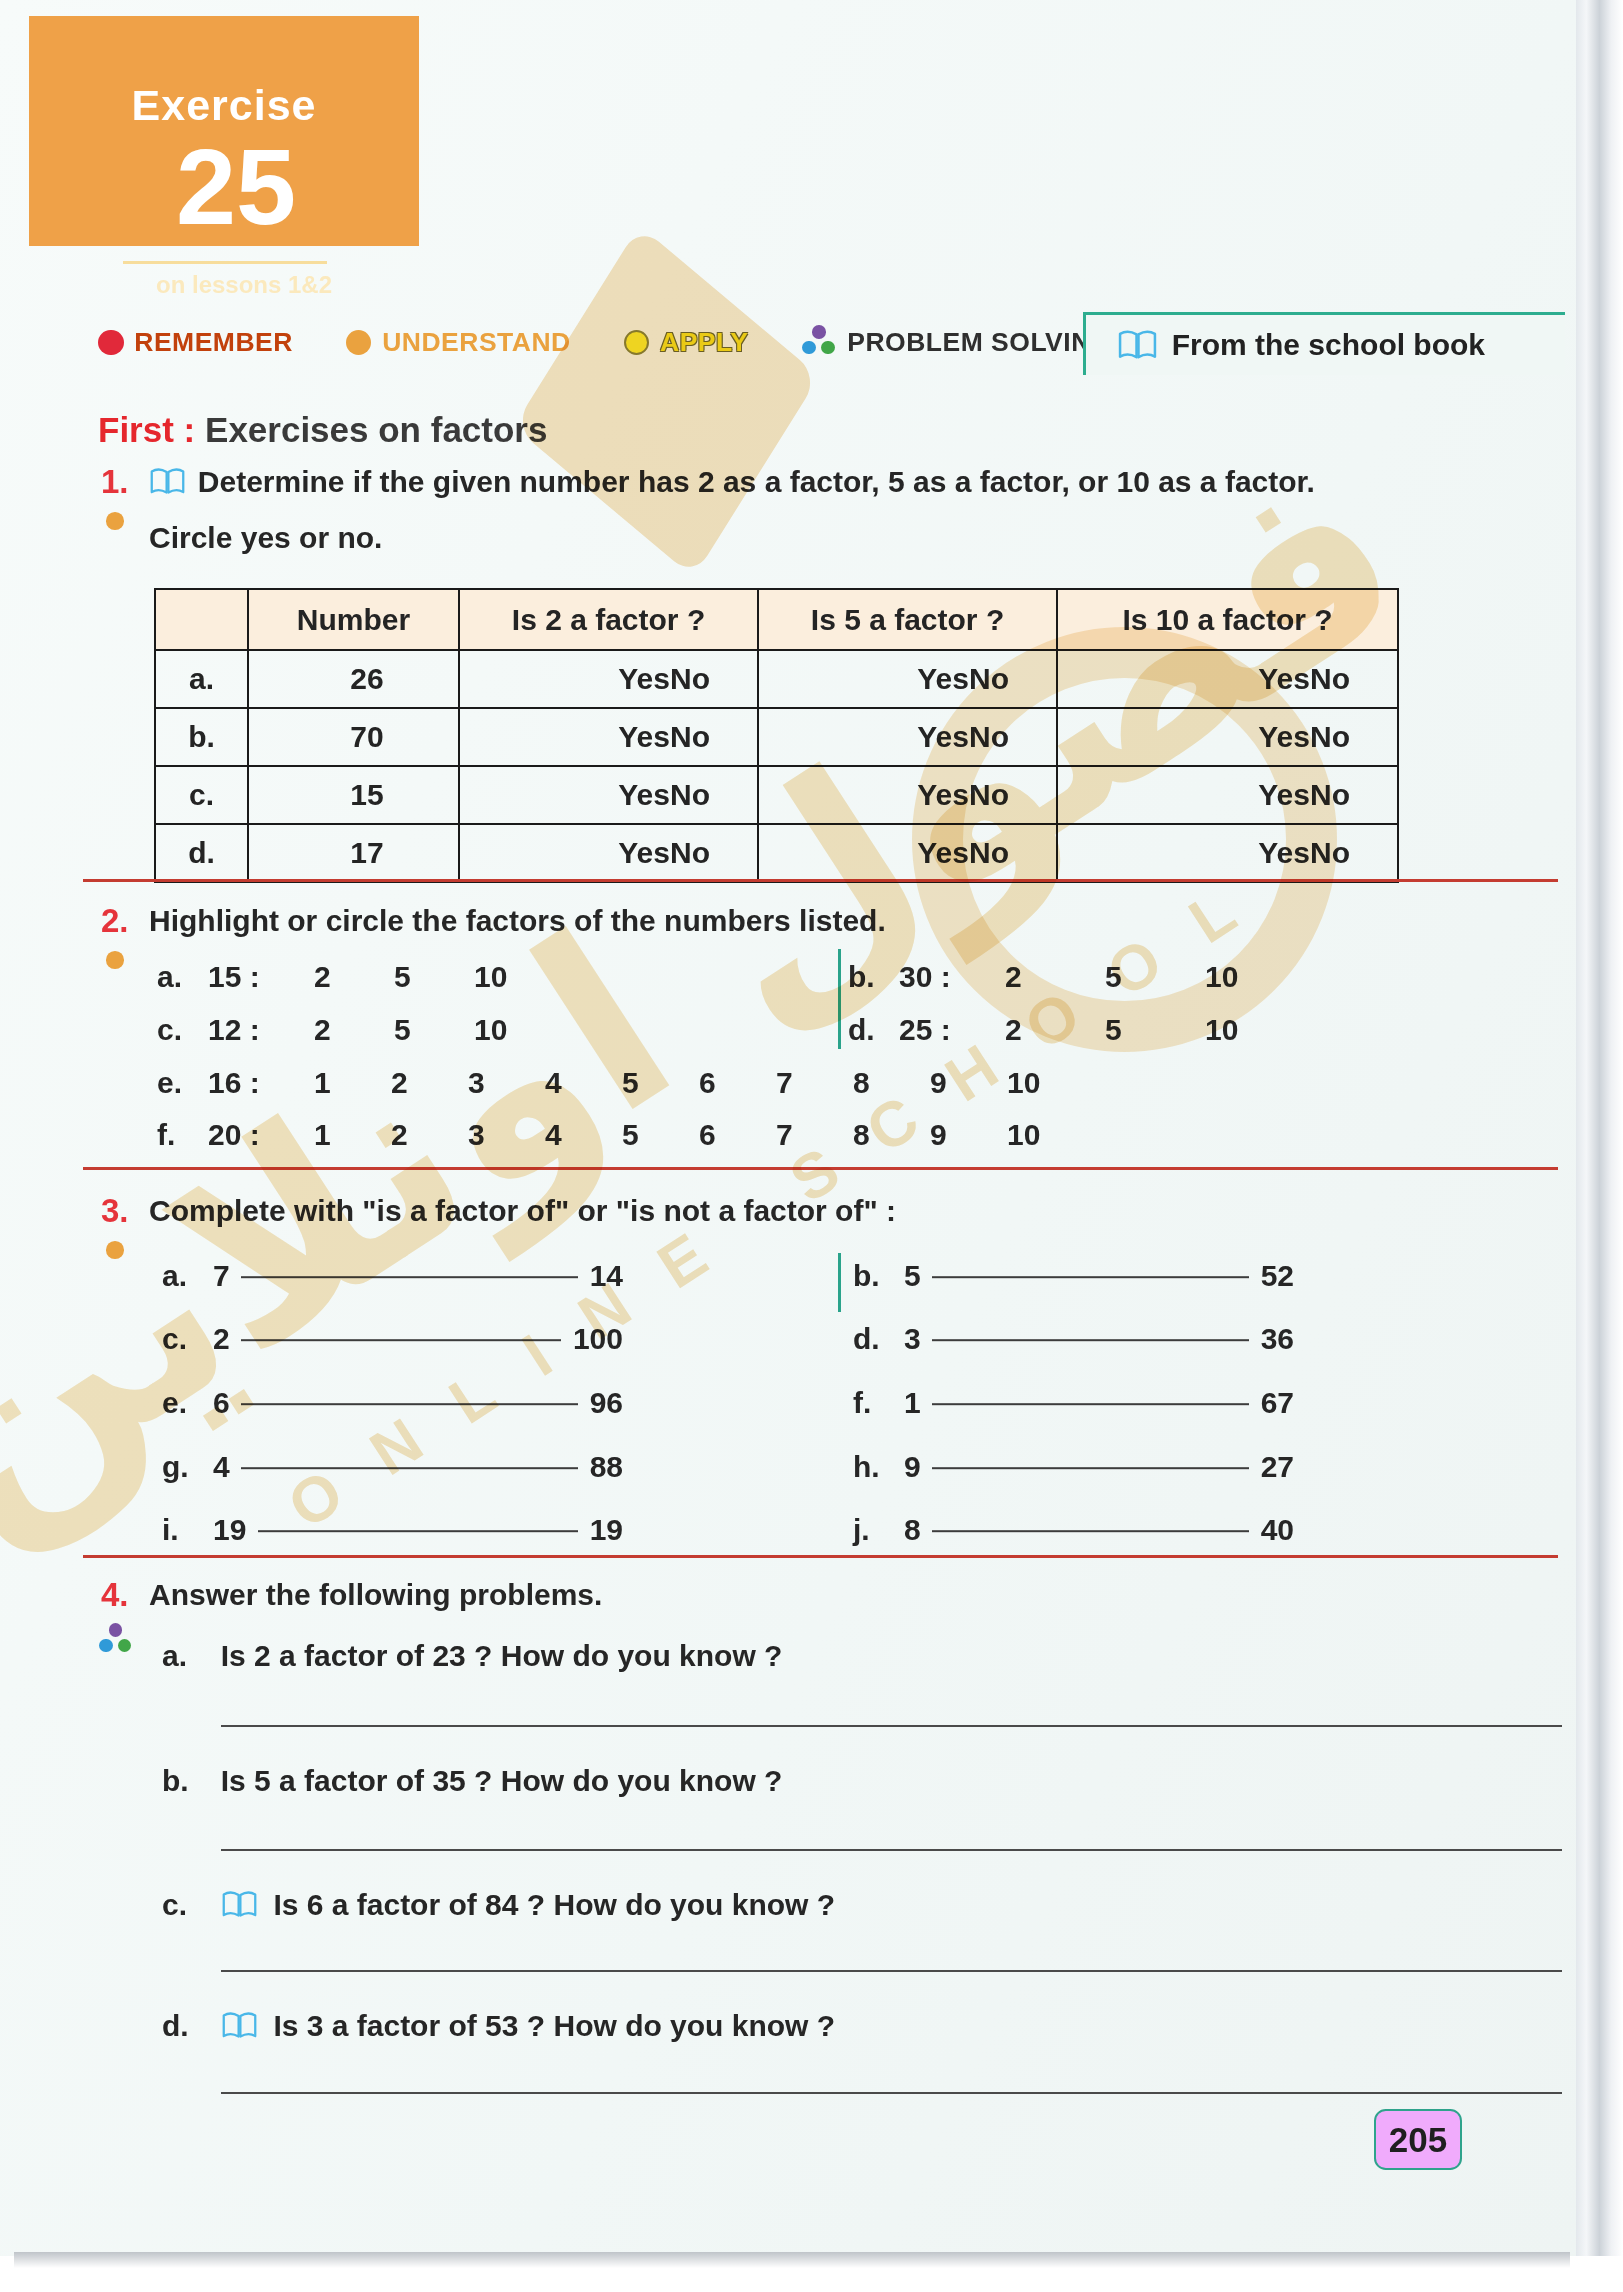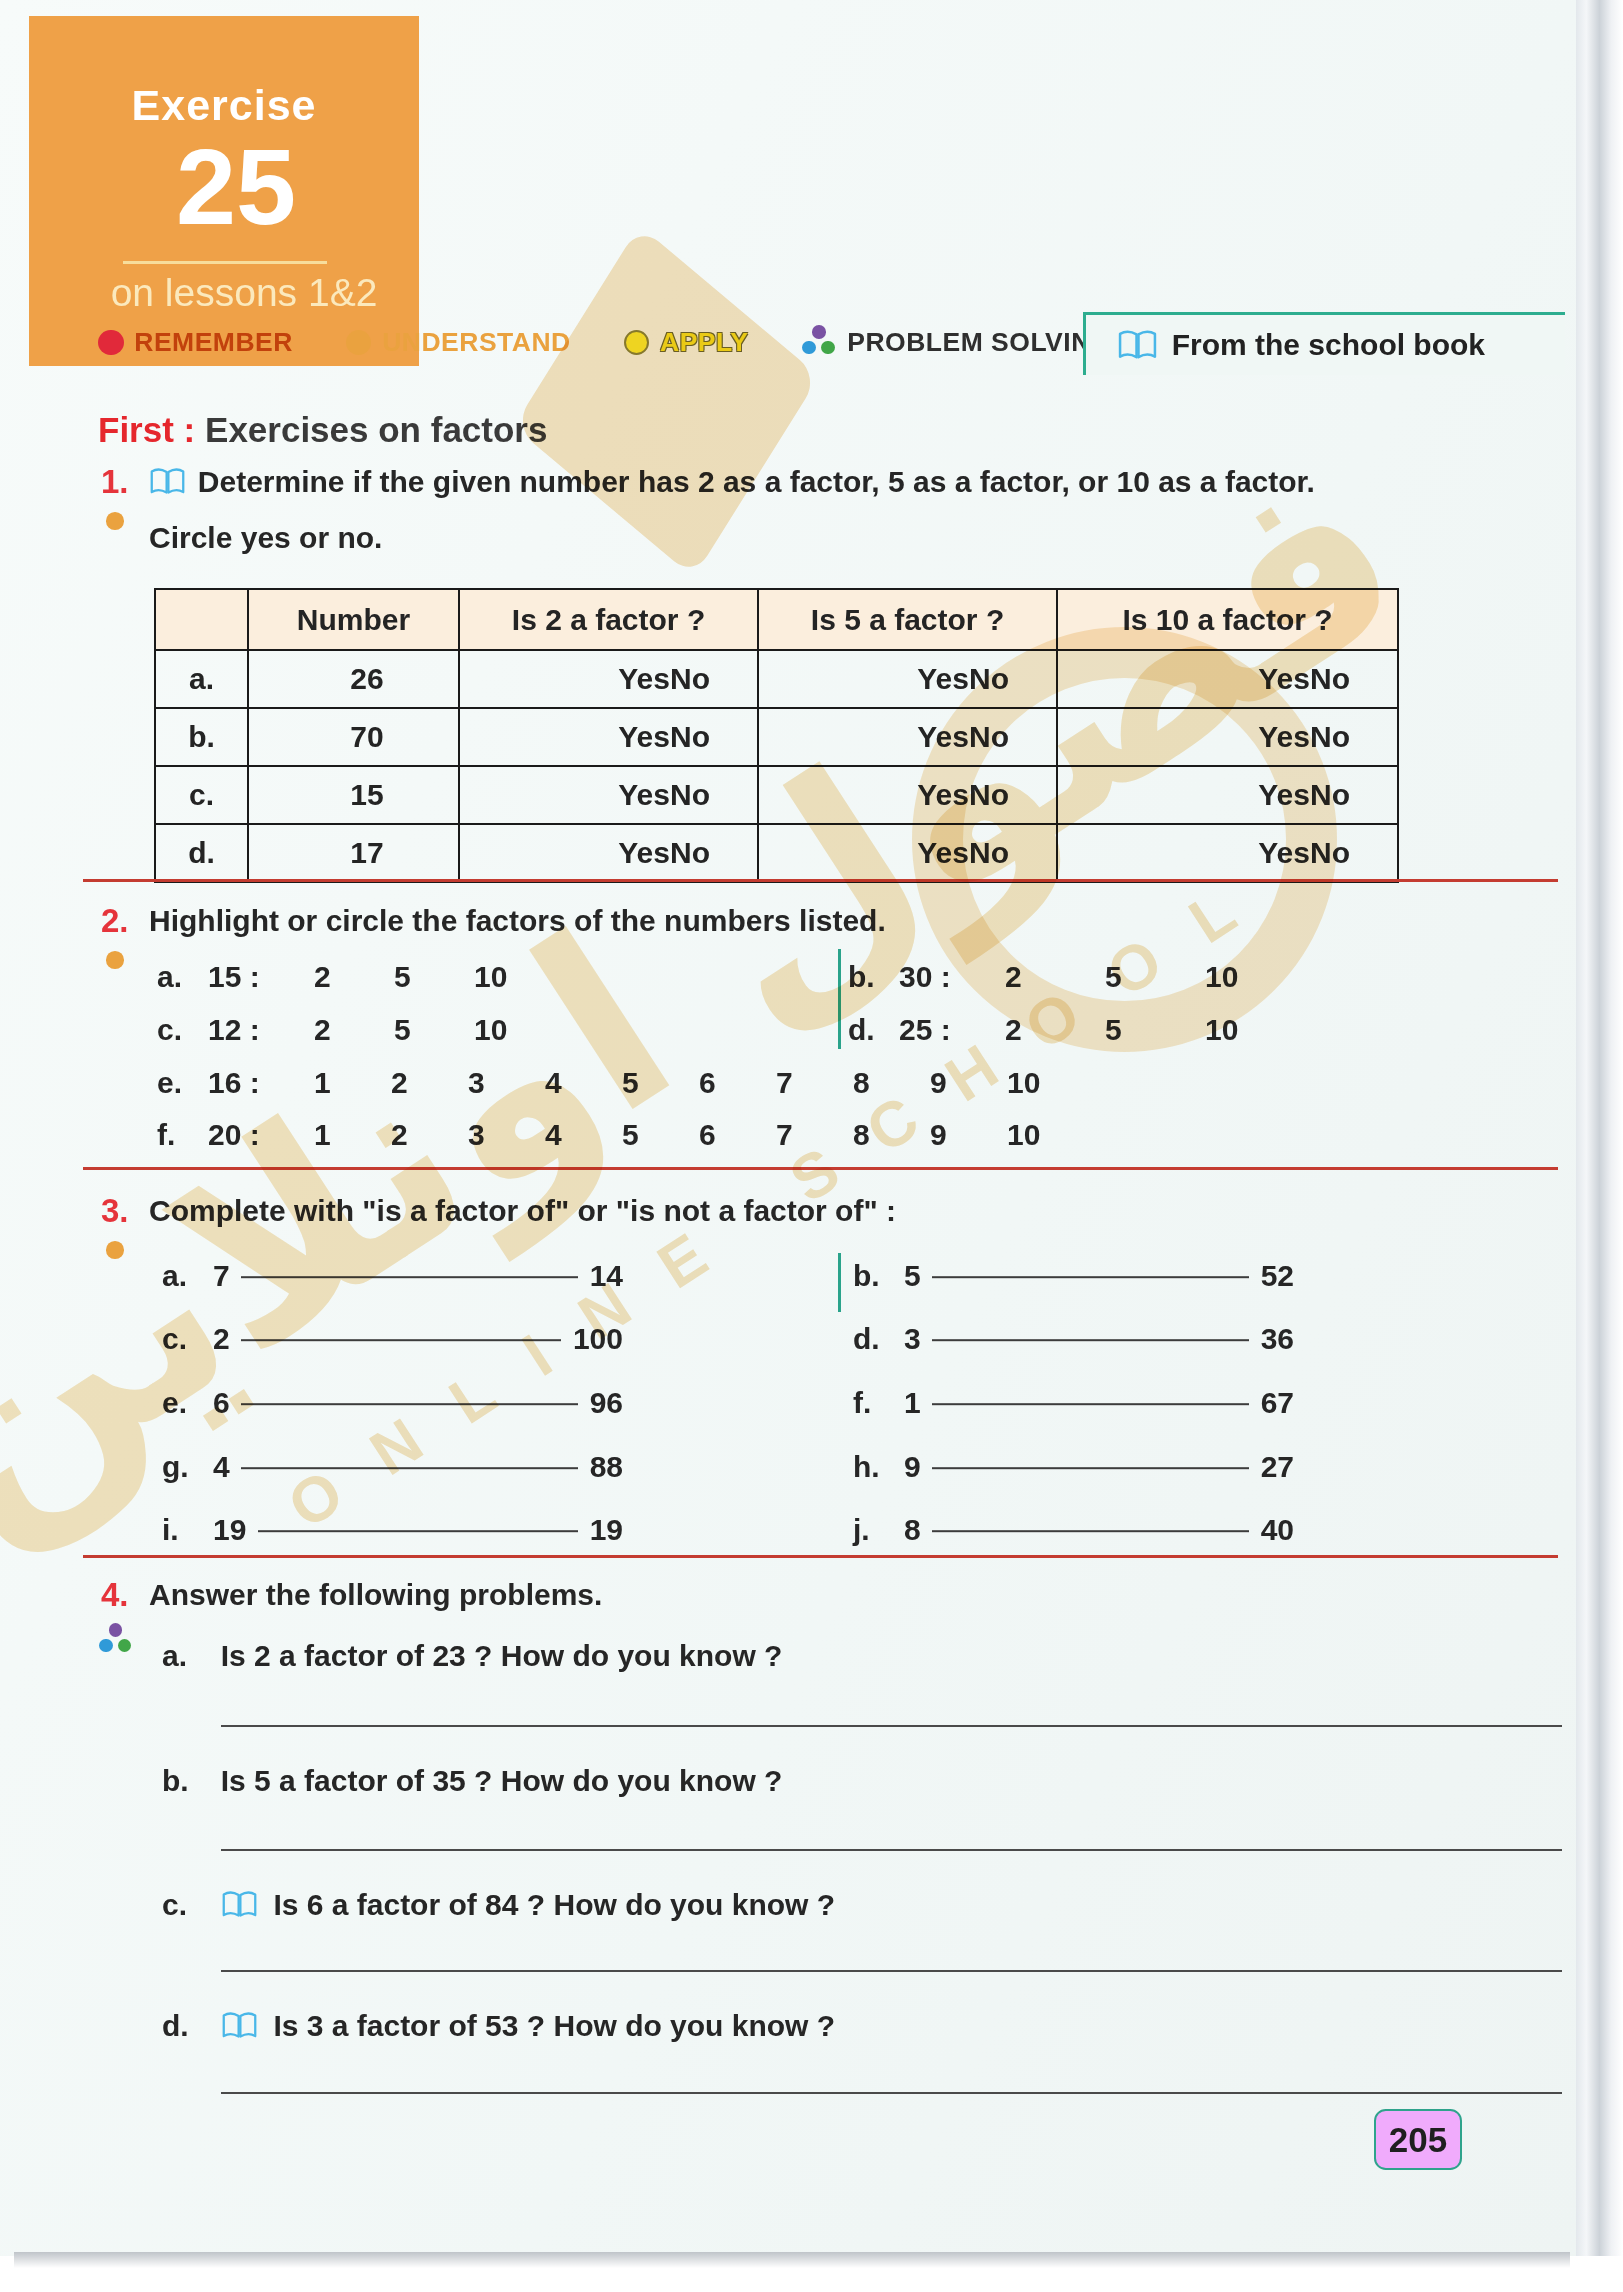--- a/index.html
+++ b/index.html
@@ -6,28 +6,28 @@
   #page{position:relative;width:1623px;height:2293px;background:#ffffff;
         font-family:"Liberation Sans",sans-serif;overflow:hidden;}
   .paper{position:absolute;left:0;top:0;width:1576px;height:2256px;
          background:linear-gradient(115deg,#f7fbfa 0%,#f1f7f6 60%,#eef4f3 100%);}
   .page-edge{position:absolute;right:0;top:0;width:47px;height:2256px;
          background:linear-gradient(to right,#e3e8ec 0%,#f4f6f8 22%,#ccd2d8 50%,#eff1f4 75%,#ffffff 100%);}
   .page-bottom-shadow{position:absolute;left:13.7px;top:2252px;width:1556px;height:15.7px;
          background:linear-gradient(to bottom,#bfc4c9,#ffffff);}
 
   
-  .box-orange{position:absolute;left:29px;top:15.7px;width:390px;height:350px;background:#efa148;z-index:2;}
+  .box-orange{position:absolute;left:29px;top:15.7px;width:390px;height:230px;background:#efa148;z-index:2;}
   .ex-label{position:absolute;left:0;top:65px;width:100%;text-align:center;
             color:#fff;font-size:43px;font-weight:bold;letter-spacing:1px;}
   .ex-num{position:absolute;left:12px;top:106px;width:100%;text-align:center;
           color:#fff;font-size:108px;font-weight:bold;line-height:1.2;}
   .ex-rule{position:absolute;left:94px;top:245px;width:204px;height:2.9px;background:#f7dd9c;}
   .ex-sub{position:absolute;left:0;top:255px;width:100%;text-align:center;
-          color:#fbe9bd;font-size:39px;font-weight:normal;padding-left:20px;}
+          color:#fbe9bd;font-size:24px;font-weight:bold;padding-left:20px;}
   .banner-teal{position:absolute;left:421px;top:7.8px;width:1144px;height:302px;background:#2dad8f;z-index:2;}
   .topics{position:absolute;left:27.4px;bottom:33px;display:flex;flex-direction:column;gap:21.6px;}
   .topic{display:flex;align-items:center;gap:15.7px;color:#ffffff;font-size:36px;font-weight:bold;}
   .tri{width:0;height:0;border-left:15.7px solid #ffffff;border-top:9.8px solid transparent;border-bottom:9.8px solid transparent;}
 
   
   .legend{position:absolute;left:98px;top:325px;display:flex;align-items:center;gap:53px;z-index:2;}
   .leg-item{display:flex;align-items:center;gap:10.8px;font-size:26.5px;font-weight:bold;letter-spacing:0.5px;}
   .dot{width:25.5px;height:25.5px;border-radius:50%;}
   .leg-remember{color:#c2410c;} .leg-remember .dot{background:#e1293a;}

